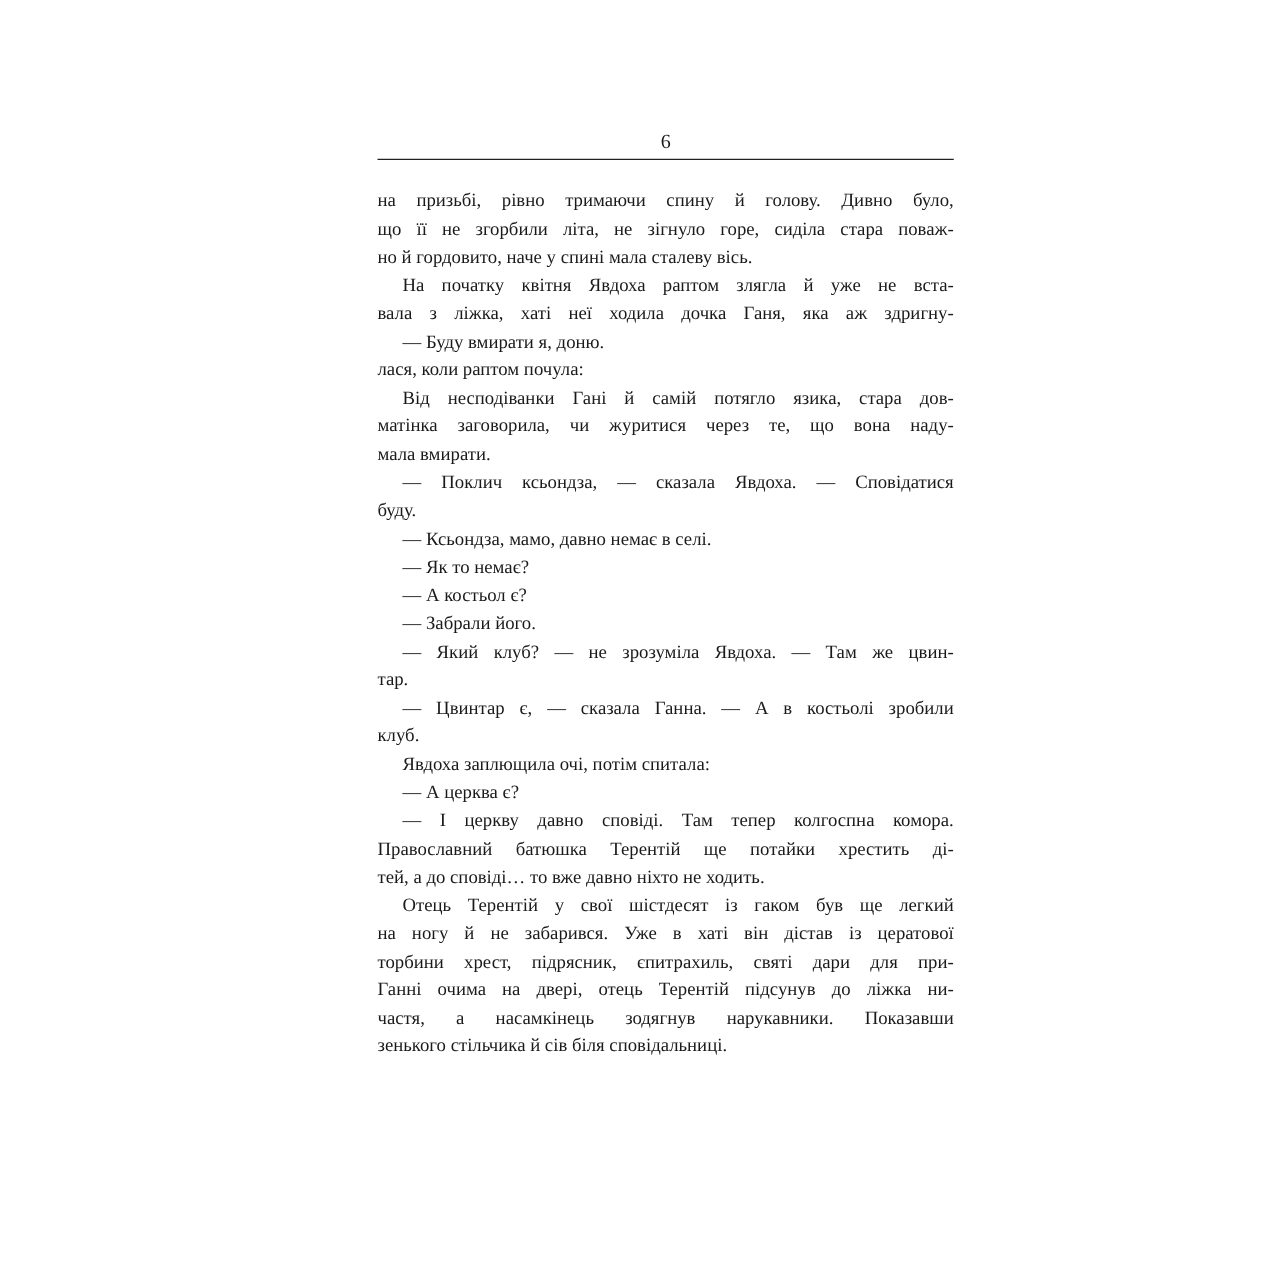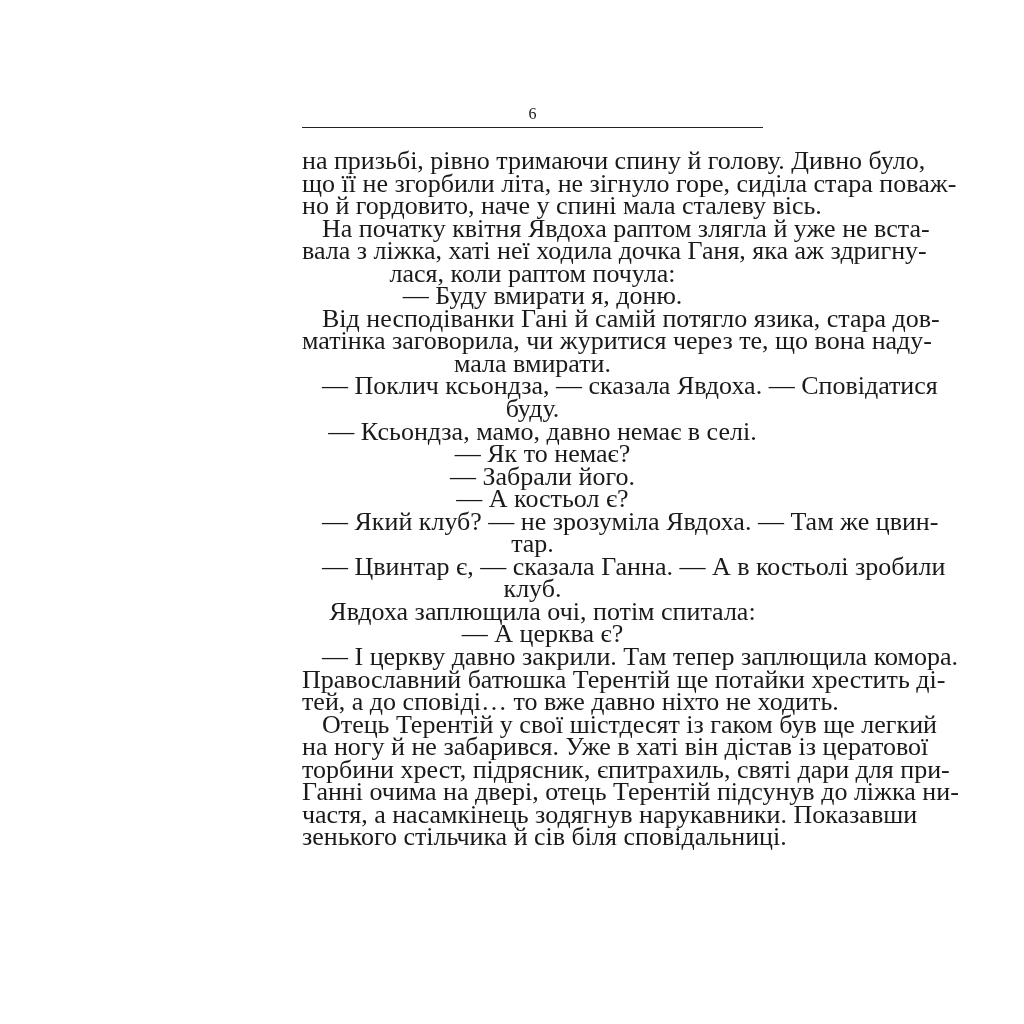--- a/index.html
+++ b/index.html
@@ -6,55 +6,55 @@
   body { width: 1024px; height: 1024px; position: relative; overflow: hidden; }
   .page {
     position: absolute; left: 302px; top: 104px; width: 461px;
     font-family: "Liberation Serif", "DejaVu Serif", serif;
     color: #1a1a1a;
   }
   .page-number {
     text-align: center; font-size: 16px; line-height: 20px; height: 20px;
   }
   .rule { height: 0; border-top: 1.2px solid #222; margin-top: 3px; }
-  .text { margin-top: 22px; font-size: 26px; line-height: 22.55px; }
-  .line { white-space: nowrap; height: 22.55px; display: block; text-align: center; }
+  .text { margin-top: 22px; font-size: 15px; line-height: 22.55px; }
+  .line { white-space: nowrap; height: 22.55px; display: block; }
   .line.j { text-align: justify; text-align-last: justify; }
   .line.ind { padding-left: 20px; }
 </style>
 </head>
 <body>
 
 <div class="page">
   <div class="page-number">6</div>
   <div class="rule"></div>
   <div class="text" id="text">
       <span class="line j">на призьбі, рівно тримаючи спину й голову. Дивно було,</span>
       <span class="line j">що її не згорбили літа, не зігнуло горе, сиділа стара поваж-</span>
       <span class="line">но й гордовито, наче у спині мала сталеву вісь.</span>
       <span class="line j ind">На початку квітня Явдоха раптом злягла й уже не вста-</span>
       <span class="line j">вала з ліжка, хаті неї ходила дочка Ганя, яка аж здригну-</span>
+      <span class="line ind">— Буду вмирати я, доню.</span>
       <span class="line">лася, коли раптом почула:</span>
-      <span class="line ind">— Буду вмирати я, доню.</span>
       <span class="line j ind">Від несподіванки Гані й самій потягло язика, стара дов-</span>
       <span class="line j">матінка заговорила, чи журитися через те, що вона наду-</span>
       <span class="line">мала вмирати.</span>
       <span class="line j ind">— Поклич ксьондза, — сказала Явдоха. — Сповідатися</span>
       <span class="line">буду.</span>
       <span class="line ind">— Ксьондза, мамо, давно немає в селі.</span>
       <span class="line ind">— Як то немає?</span>
+      <span class="line ind">— А костьол є?</span>
       <span class="line ind">— Забрали його.</span>
-      <span class="line ind">— А костьол є?</span>
       <span class="line j ind">— Який клуб? — не зрозуміла Явдоха. — Там же цвин-</span>
       <span class="line">тар.</span>
       <span class="line j ind">— Цвинтар є, — сказала Ганна. — А в костьолі зробили</span>
       <span class="line">клуб.</span>
       <span class="line ind">Явдоха заплющила очі, потім спитала:</span>
       <span class="line ind">— А церква є?</span>
-      <span class="line j ind">— І церкву давно закрили. Там тепер заплющила комора.</span>
+      <span class="line j ind">— І церкву давно сповіді. Там тепер колгоспна комора.</span>
       <span class="line j">Православний батюшка Терентій ще потайки хрестить ді-</span>
       <span class="line">тей, а до сповіді… то вже давно ніхто не ходить.</span>
       <span class="line j ind">Отець Терентій у свої шістдесят із гаком був ще легкий</span>
       <span class="line j">на ногу й не забарився. Уже в хаті він дістав із цератової</span>
       <span class="line j">торбини хрест, підрясник, єпитрахиль, святі дари для при-</span>
       <span class="line j">Ганні очима на двері, отець Терентій підсунув до ліжка ни-</span>
       <span class="line j">частя, а насамкінець зодягнув нарукавники. Показавши</span>
       <span class="line">зенького стільчика й сів біля сповідальниці.</span>
     </div>
 </div>

